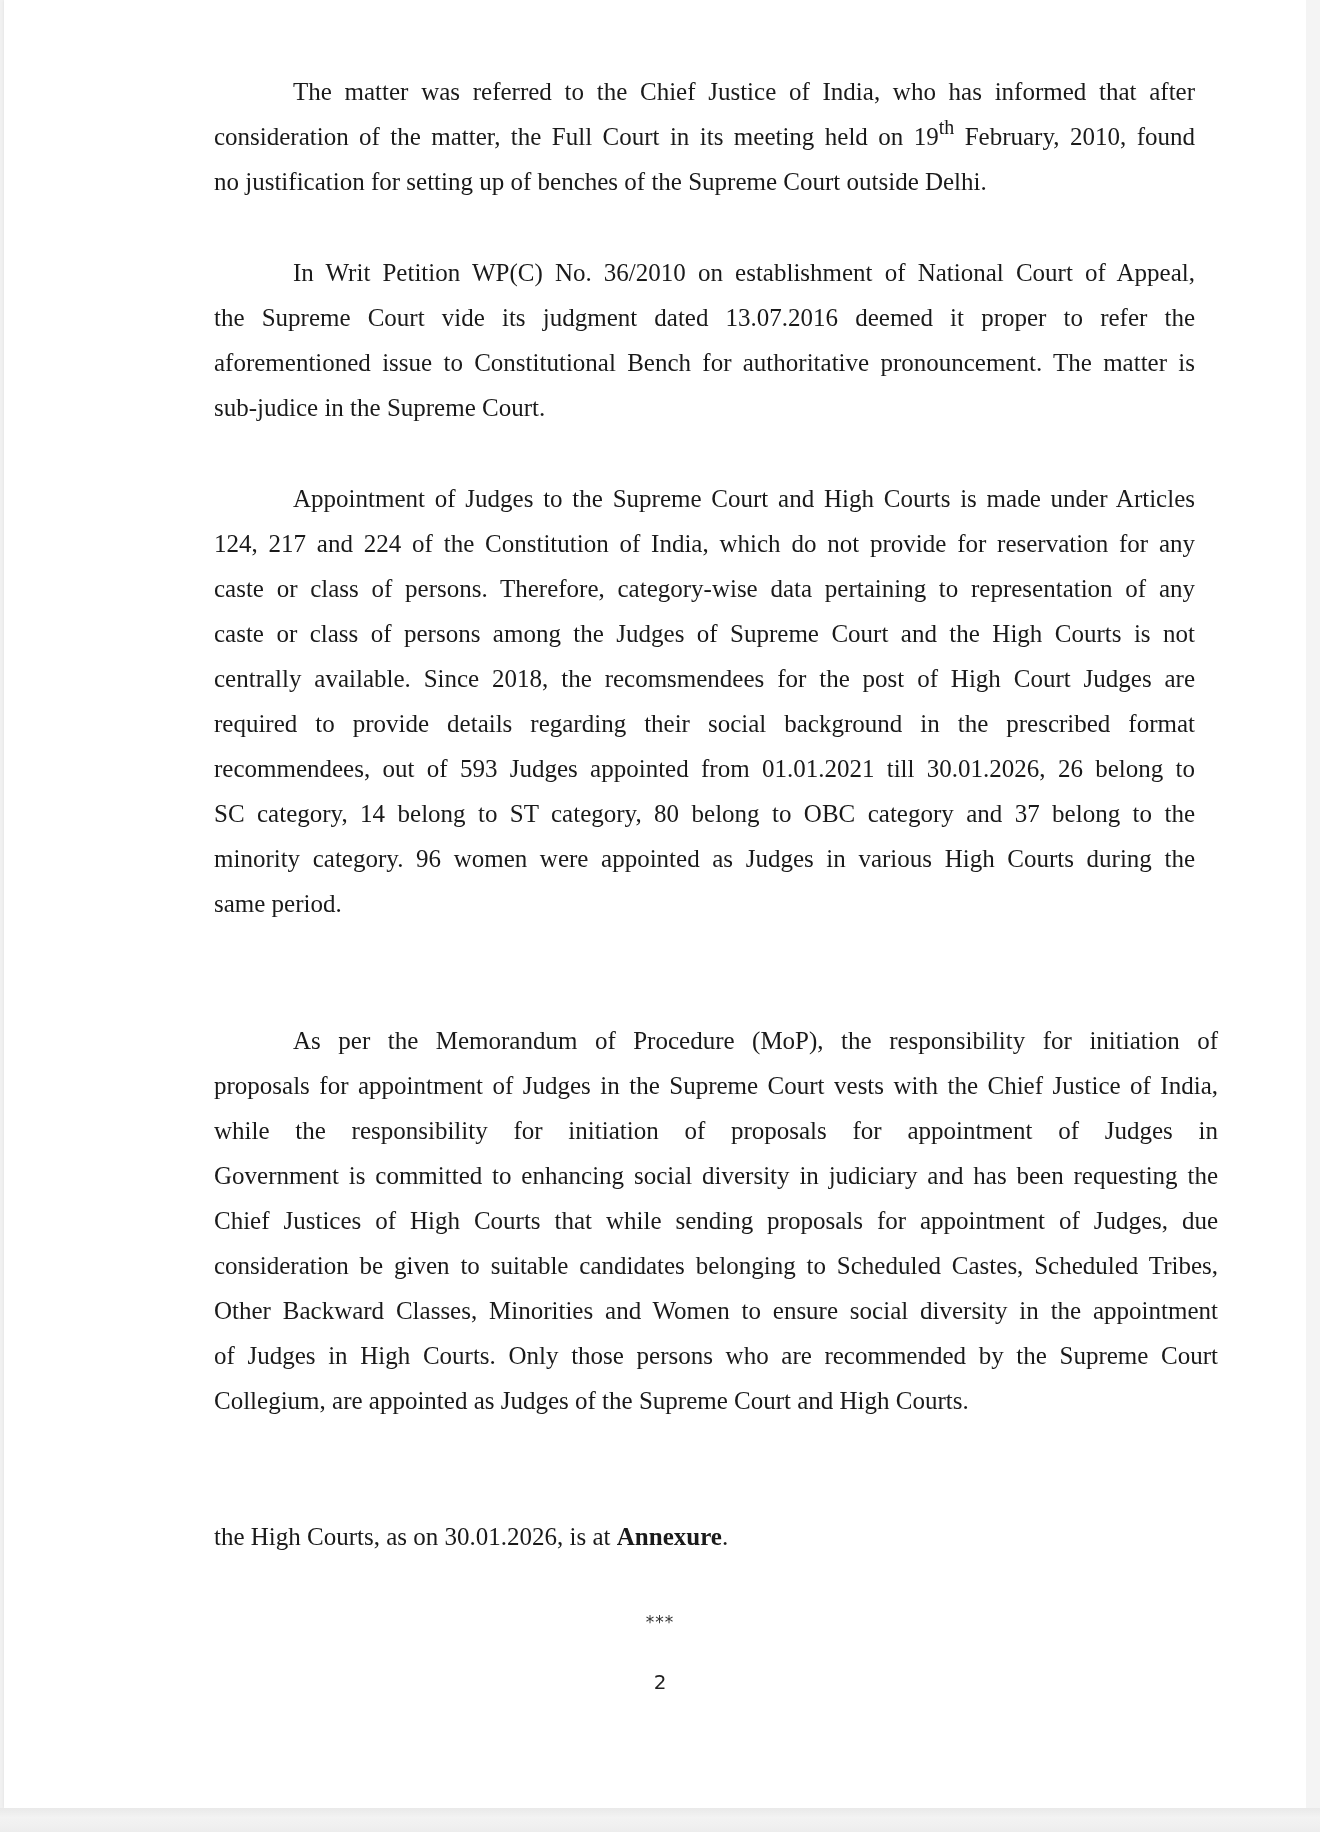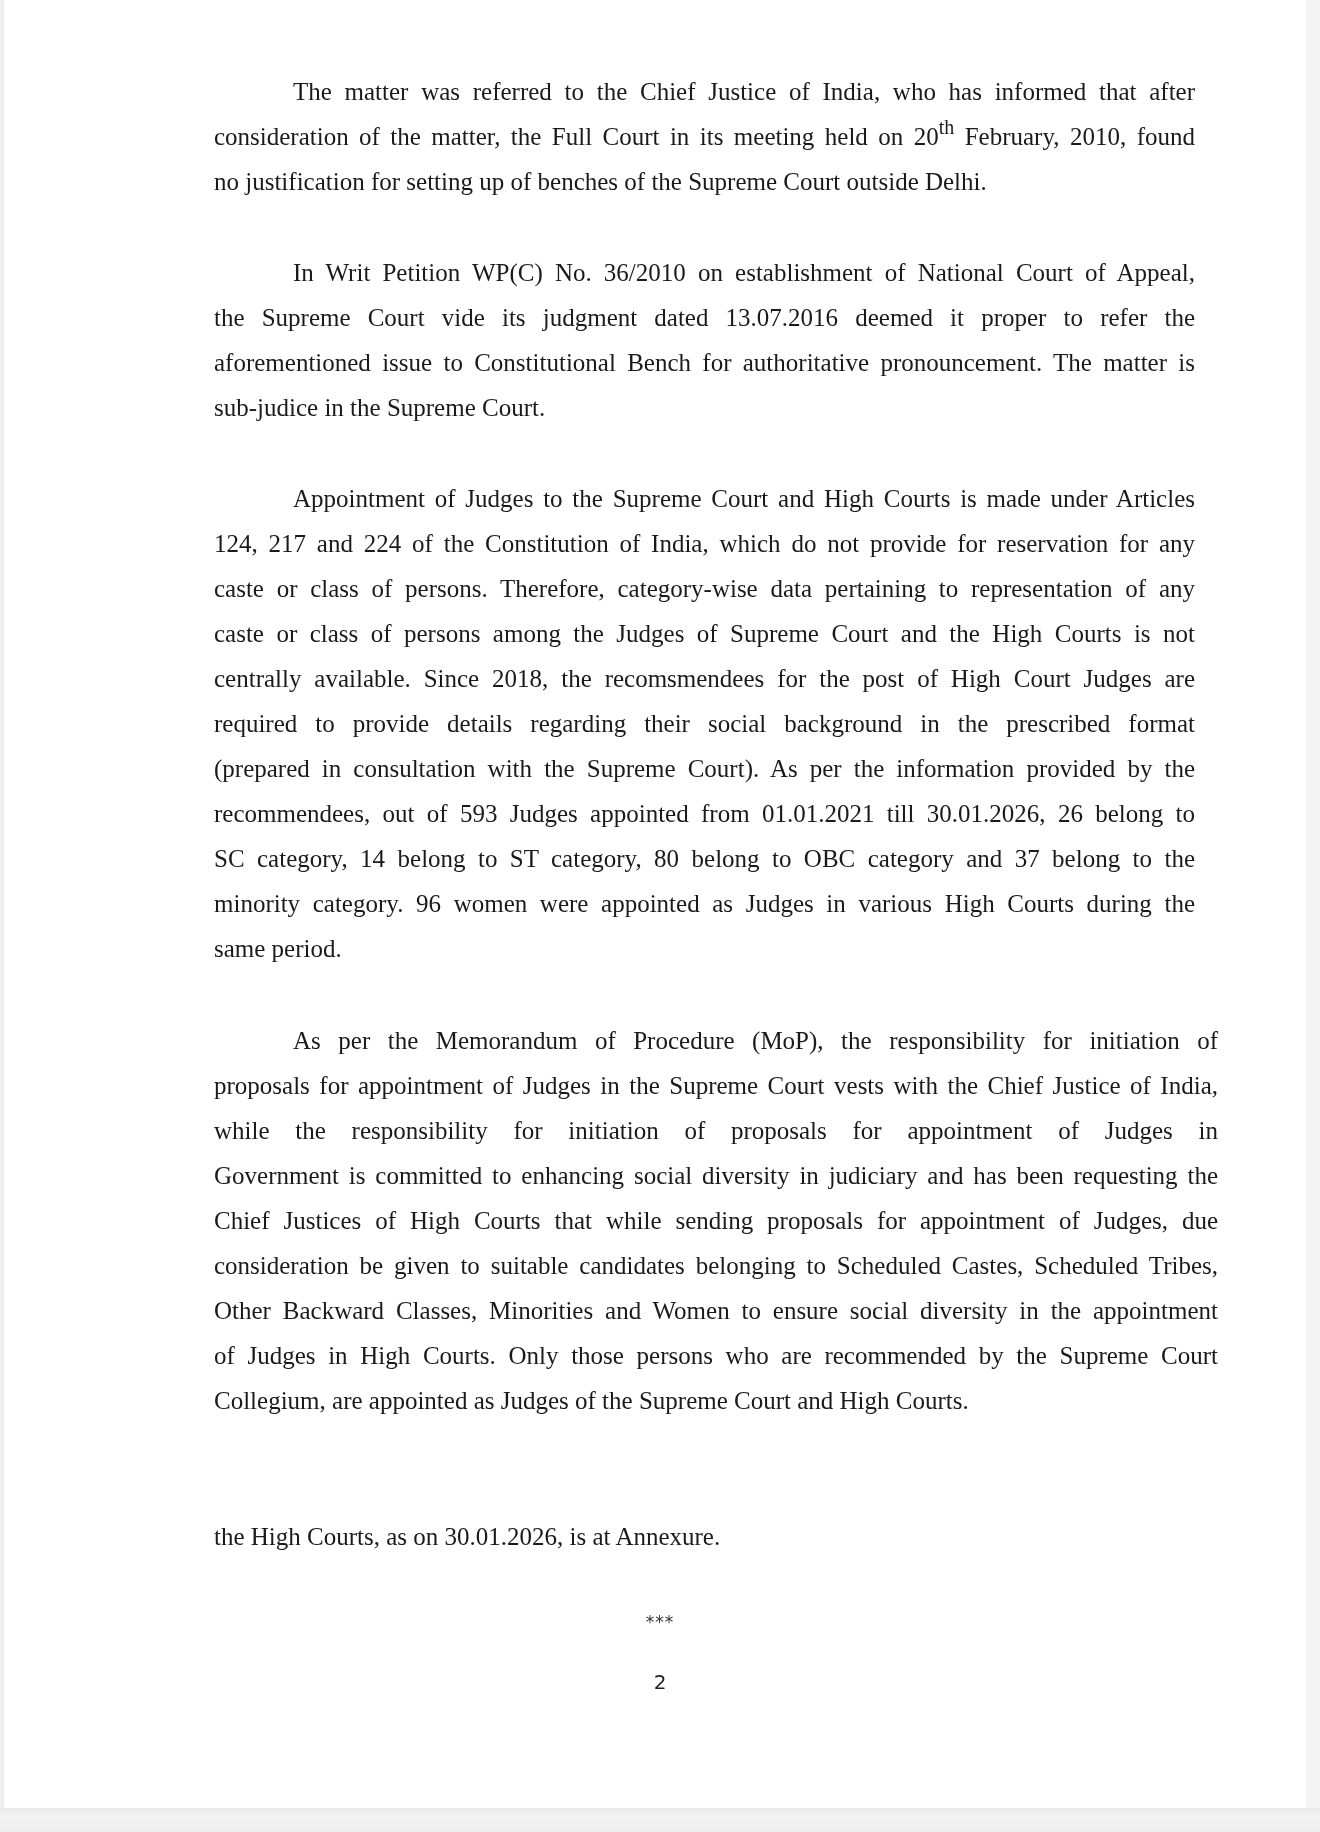--- a/index.html
+++ b/index.html
@@ -56,21 +56,21 @@
       word-spacing: 0;
     }
     .line.last {
       text-align-last: left;
     }
     .line.indent {
       padding-left: 79px;
     }
     .para.wide { width: 1004px; }
     sup { font-size: 20px; line-height: 0; position: relative; top: -2px; }
-    .bold { font-weight: normal; }
+    .bold { font-weight: bold; }
     .stars {
       position: absolute;
       left: 0;
       width: 1320px;
       top: 1612px;
       text-align: center;
       font-family: "DejaVu Sans", sans-serif;
       font-size: 17px;
       color: #333;
       letter-spacing: 1px;
@@ -88,39 +88,38 @@
   </style>
 </head>
 <body>
 
 <div class="page"></div>
 <div class="right-strip"></div>
 <div class="bottom-strip"></div>
 
 <div class="para" style="top:69px;">
   <div class="line indent">The matter was referred to the Chief Justice of India, who has informed that after</div>
-  <div class="line"><span>consideration of the matter, the Full Court in its meeting held on 20</span><sup>th</sup><span> February, 2010, found</span></div>
+  <div class="line"><span>consideration of the matter, the Full Court in its meeting held on 19</span><sup>th</sup><span> February, 2010, found</span></div>
   <div class="line last">no justification for setting up of benches of the Supreme Court outside Delhi.</div>
 </div>
 
 <div class="para" style="top:250px;">
   <div class="line indent">In Writ Petition WP(C) No. 36/2010 on establishment of National Court of Appeal,</div>
   <div class="line">the Supreme Court vide its judgment dated 13.07.2016 deemed it proper to refer the</div>
   <div class="line">aforementioned issue to Constitutional Bench for authoritative pronouncement. The matter is</div>
   <div class="line last">sub-judice in the Supreme Court.</div>
 </div>
 
 <div class="para" style="top:476px;">
   <div class="line indent">Appointment of Judges to the Supreme Court and High Courts is made under Articles</div>
   <div class="line">124, 217 and 224 of the Constitution of India, which do not provide for reservation for any</div>
   <div class="line">caste or class of persons. Therefore, category-wise data pertaining to representation of any</div>
   <div class="line">caste or class of persons among the Judges of Supreme Court and the High Courts is not</div>
   <div class="line">centrally available. Since 2018, the recomsmendees for the post of High Court Judges are</div>
   <div class="line">required to provide details regarding their social background in the prescribed format</div>
-  <div class="line">(prepared in consultation with the Supreme Court). As per the information provided by the</div>
   <div class="line">recommendees, out of 593 Judges appointed from 01.01.2021 till 30.01.2026, 26 belong to</div>
   <div class="line">SC category, 14 belong to ST category, 80 belong to OBC category and 37 belong to the</div>
   <div class="line">minority category. 96 women were appointed as Judges in various High Courts during the</div>
   <div class="line last">same period.</div>
 </div>
 
 <div class="para wide" style="top:1018px;">
   <div class="line indent">As per the Memorandum of Procedure (MoP), the responsibility for initiation of</div>
   <div class="line">proposals for appointment of Judges in the Supreme Court vests with the Chief Justice of India,</div>
   <div class="line">while the responsibility for initiation of proposals for appointment of Judges in</div>

